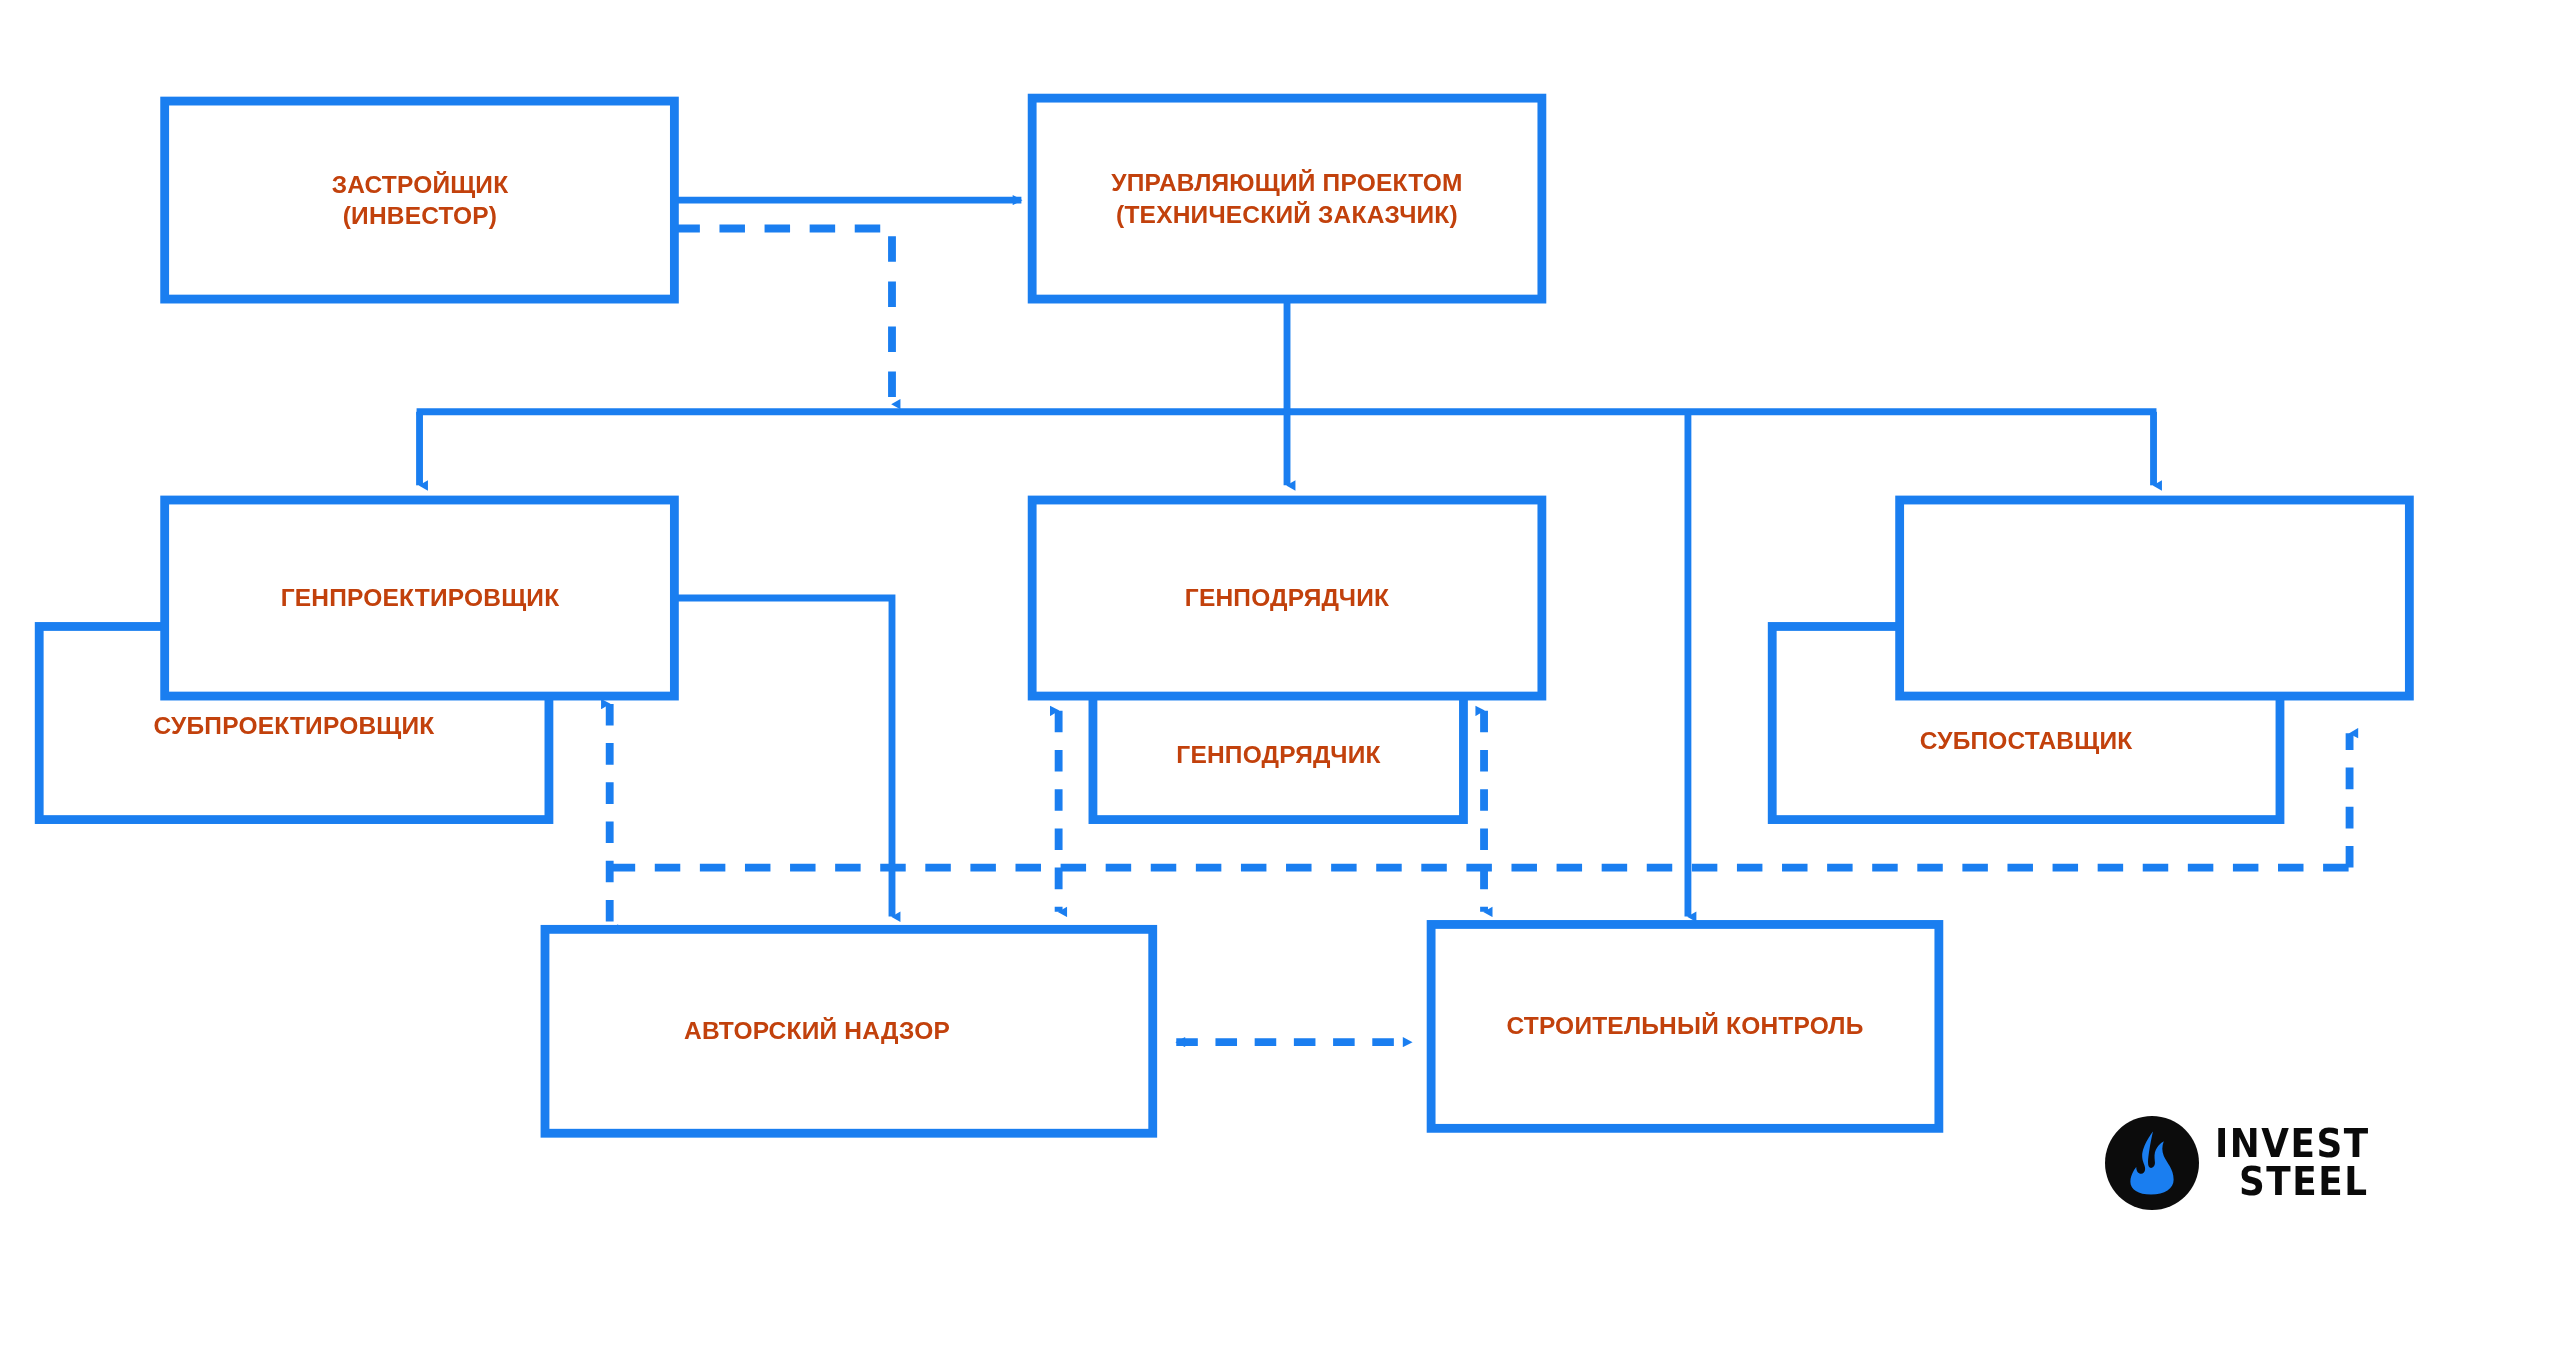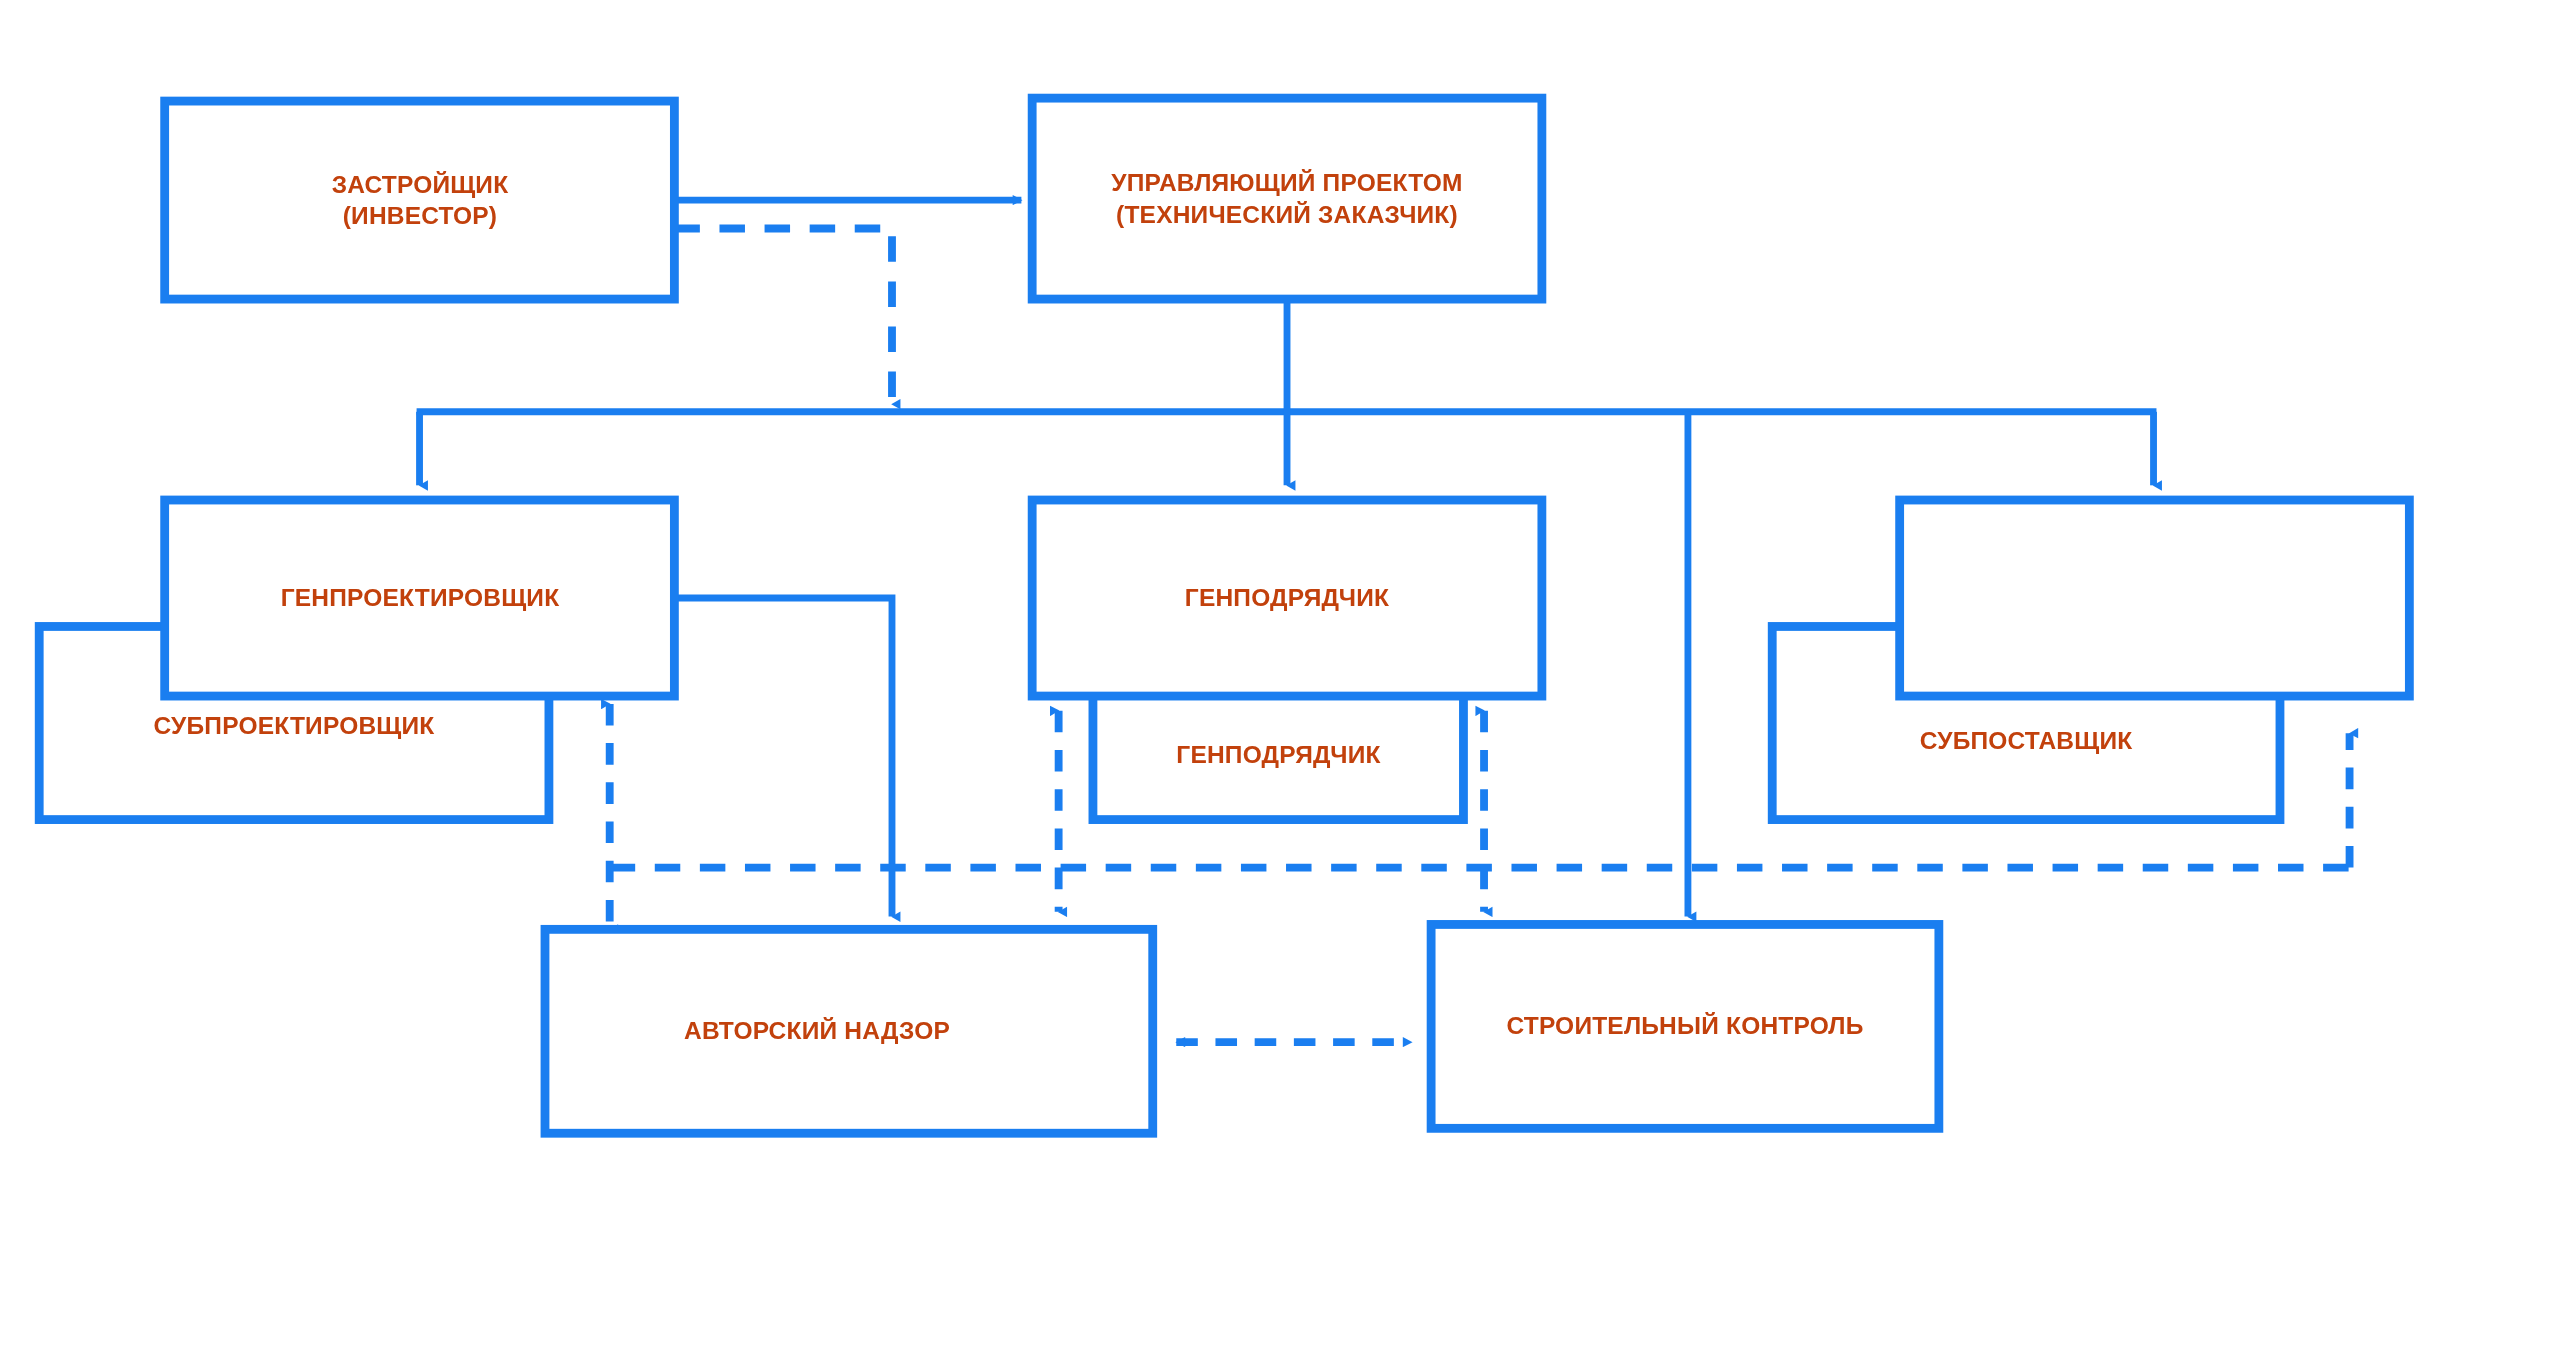--- a/index.html
+++ b/index.html
@@ -127,15 +127,30 @@
   </div>
 
   <div class="node-label lbl-big" style="left:513px;top:929px;width:608px;height:204px;">
     <div>АВТОРСКИЙ НАДЗОР</div>
   </div>
 
   <div class="node-label lbl-big" style="left:1431px;top:924px;width:508px;height:204px;">
     <div>СТРОИТЕЛЬНЫЙ КОНТРОЛЬ</div>
   </div>
 
+  <div id="logo">
+    <div class="mark">
+      <svg width="59" height="67" viewBox="0 0 60 68">
+        <path d="M31,2 C31,2 20,16 20,27 C20,33 23,36 23,40 C23,43 21,45 19,45
+                 C16,45 14,42 14,38 C14,38 8,45 8,53 C8,61 16,66 29,66
+                 C43,66 52,60 52,51 C52,40 45,34 42,27 C40,22 40,17 42,12
+                 C42,12 35,16 33,23 C32,27 33,31 33,34 C33,37 31,39 29,39
+                 C27,39 26,37 26,34 C26,24 31,2 31,2 Z" fill="#1a7ef0"></path>
+      </svg>
+    </div>
+    <div class="wordmark">
+      <span class="wm1">INVEST</span>
+      <span class="wm2">STEEL</span>
+    </div>
+  </div>
 
 </div>
 
 
 </body></html>

